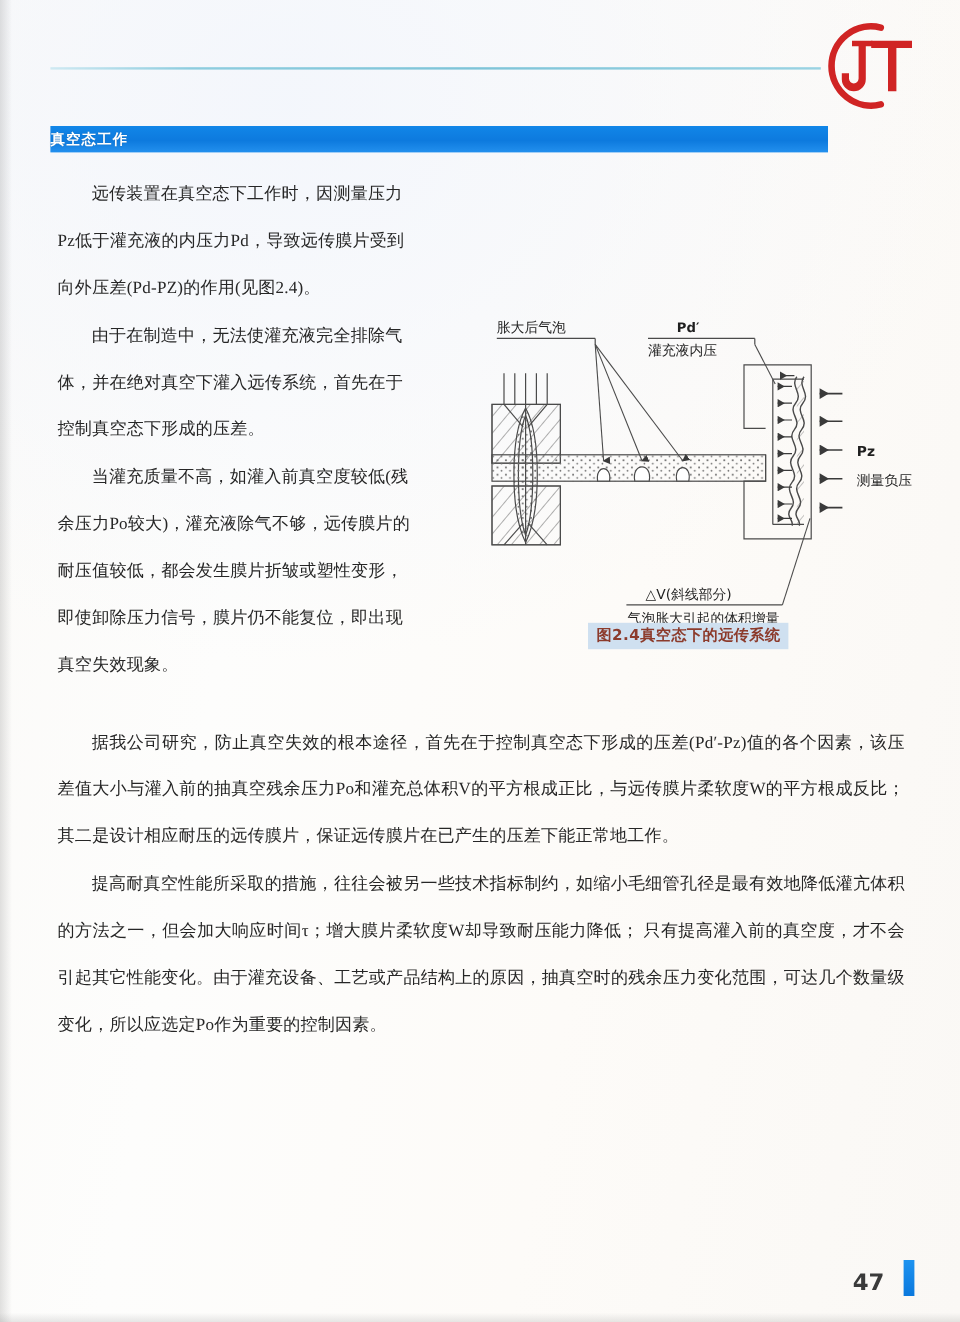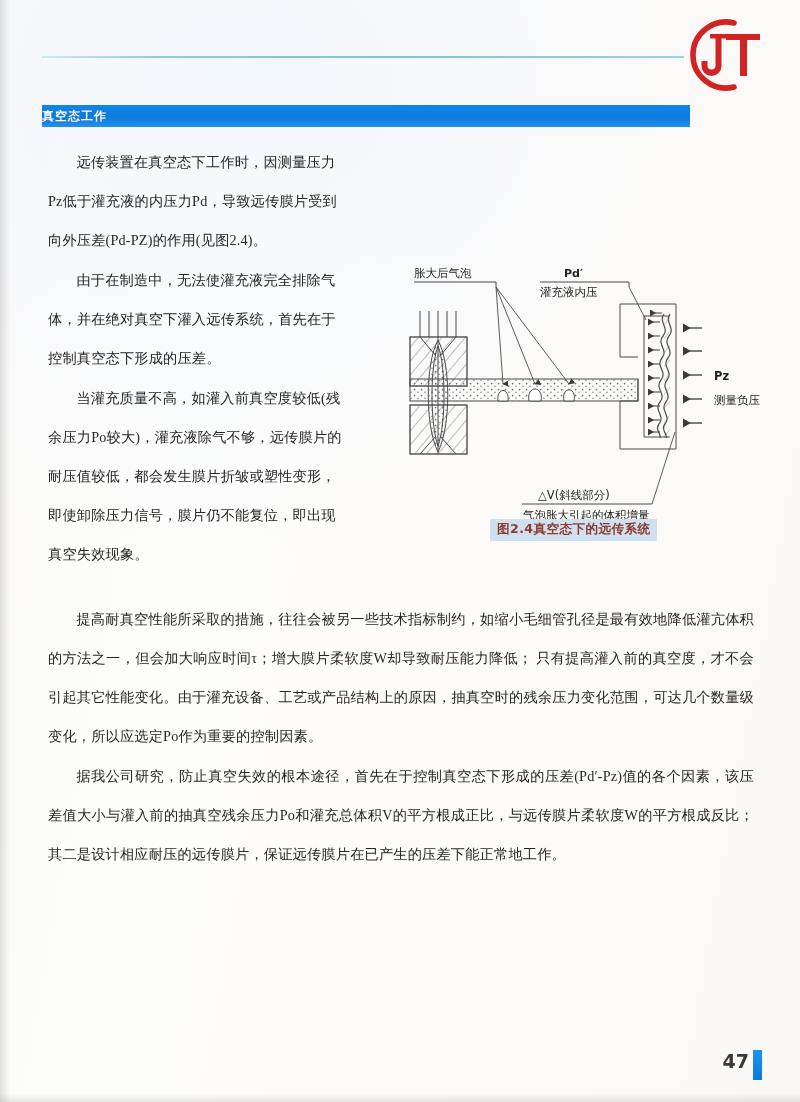--- a/index.html
+++ b/index.html
@@ -123,22 +123,22 @@
     white-space: nowrap;
     margin-left: 12px;
   }
 
   
   .page-num {
     position: absolute;
     right: 38px;
     bottom: 22px;
     display: flex;
-    align-items: flex-start;
-    gap: 4px;
+    align-items: flex-end;
+    gap: 16px;
   }
   .page-num .num {
     font-family: "DejaVu Sans", sans-serif;
     font-weight: bold;
     font-size: 19px;
     color: #3a3a3a;
   }
   .page-num .bar {
     width: 9px;
     height: 30px;
@@ -291,22 +291,22 @@
       <text x="322" y="148" font-family="DejaVu Sans, sans-serif" font-size="11.5" fill="#1f1f1f">测量负压</text>
 
       <text x="146" y="243" font-family="DejaVu Sans, sans-serif" font-size="11.5" fill="#1f1f1f">△V(斜线部分)</text>
       <text x="131" y="263" font-family="DejaVu Sans, sans-serif" font-size="11.5" fill="#1f1f1f">气泡胀大引起的体积增量</text>
     </svg>
   </div>
 
   <div class="fig-caption">图2.4真空态下的远传系统</div>
 
   <div class="full-col">
+    <p class="para">据我公司研究，防止真空失效的根本途径，首先在于控制真空态下形成的压差(Pd′-Pz)值的各个因素，该压差值大小与灌入前的抽真空残余压力Po和灌充总体积V的平方根成正比，与远传膜片柔软度W的平方根成反比；其二是设计相应耐压的远传膜片，保证远传膜片在已产生的压差下能正常地工作。</p>
     <p class="para">提高耐真空性能所采取的措施，往往会被另一些技术指标制约，如缩小毛细管孔径是最有效地降低灌亢体积的方法之一，但会加大响应时间τ；增大膜片柔软度W却导致耐压能力降低； 只有提高灌入前的真空度，才不会引起其它性能变化。由于灌充设备、工艺或产品结构上的原因，抽真空时的残余压力变化范围，可达几个数量级变化，所以应选定Po作为重要的控制因素。</p>
-    <p class="para">据我公司研究，防止真空失效的根本途径，首先在于控制真空态下形成的压差(Pd′-Pz)值的各个因素，该压差值大小与灌入前的抽真空残余压力Po和灌充总体积V的平方根成正比，与远传膜片柔软度W的平方根成反比；其二是设计相应耐压的远传膜片，保证远传膜片在已产生的压差下能正常地工作。</p>
   </div>
 
   <div class="page-num">
     <span class="num">47</span>
     <span class="bar"></span>
   </div>
 
 </div>
 
 </body></html>

